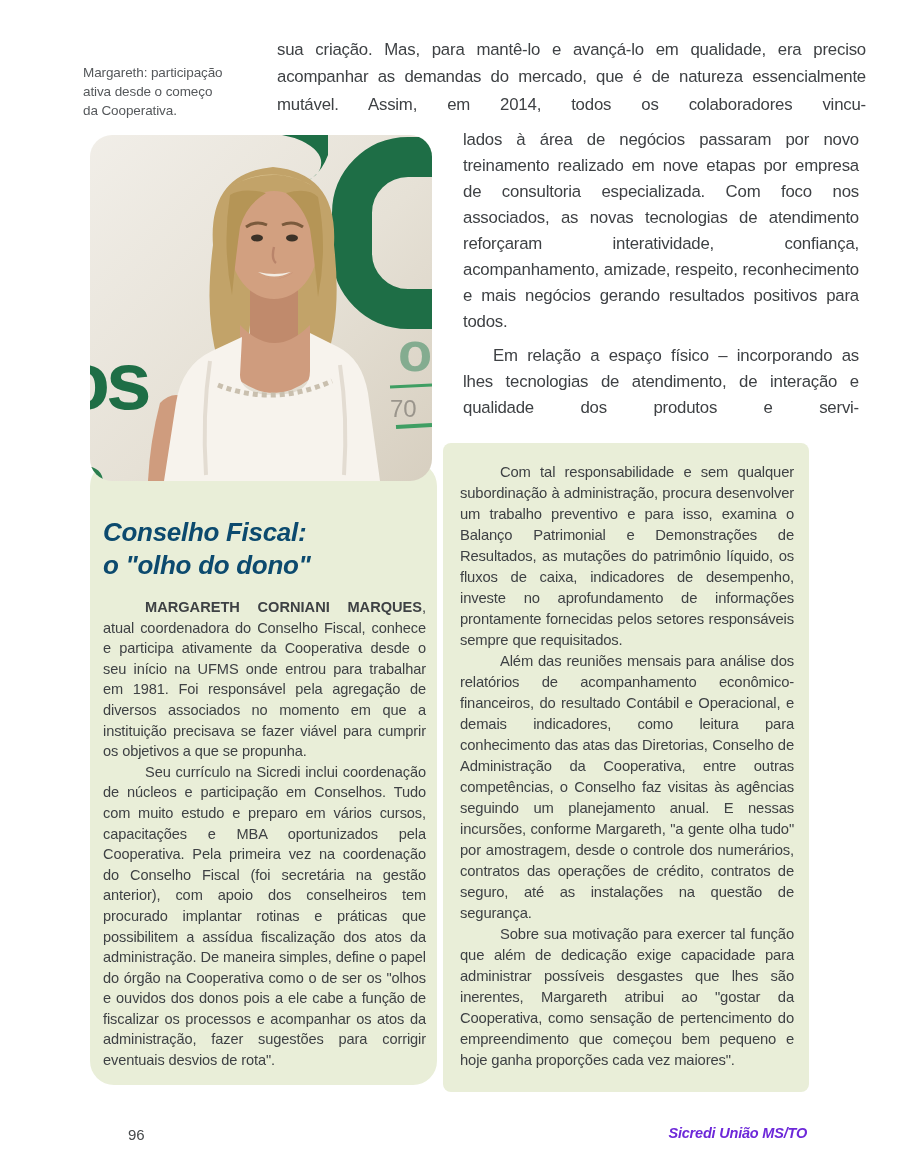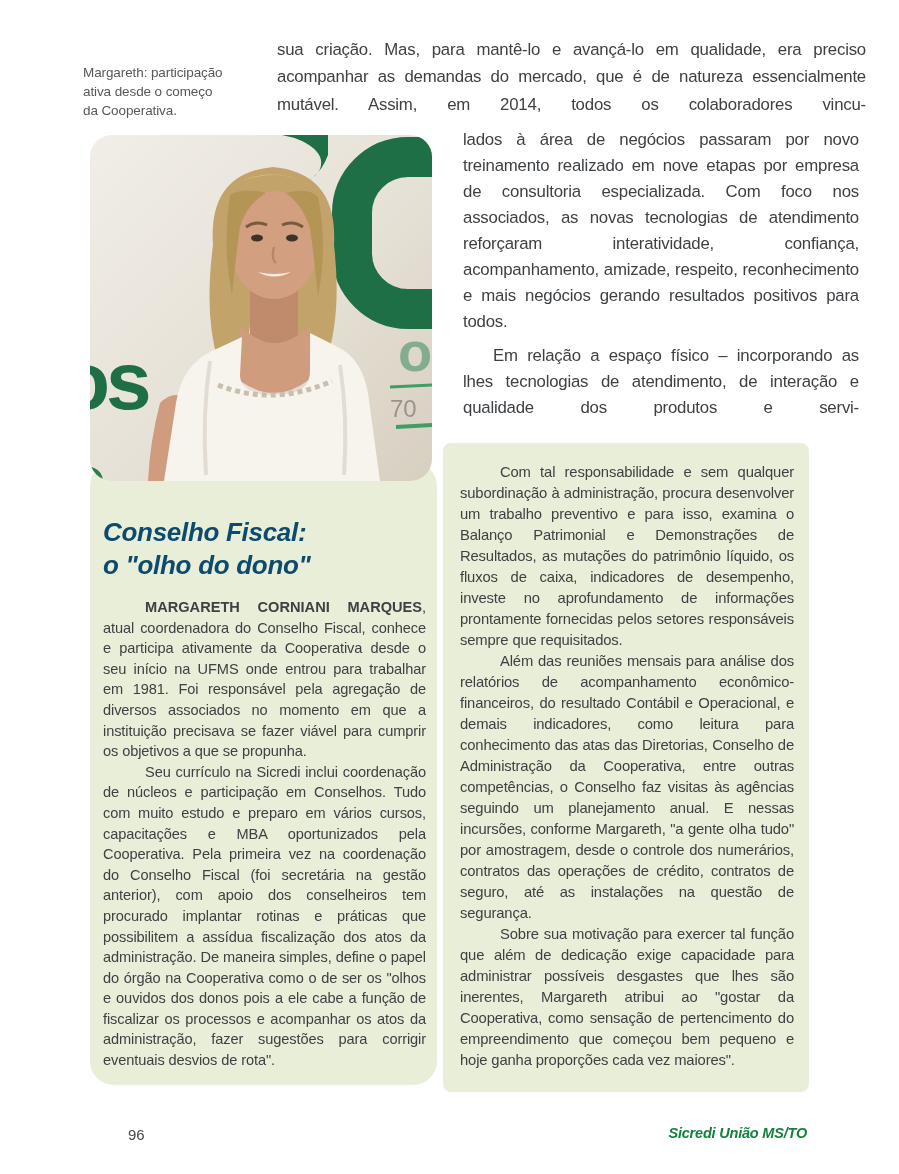--- a/index.html
+++ b/index.html
@@ -57,21 +57,21 @@
   .rightbox p{
     margin:0;font-size:14.8px;line-height:21px;letter-spacing:-0.15px;
     text-align:justify;text-indent:40px;color:#3e4144;
   }
   
   .pagenum{
     position:absolute;left:88px;top:1126px;font-size:15px;color:#46494b;margin-left:40px;
   }
   .footer-right{
     position:absolute;right:92px;top:1125px;font-size:14.5px;
-    font-style:italic;font-weight:bold;color:#15803d;letter-spacing:-0.2px;
+    font-style:italic;font-weight:bold;color:#6d28d9;letter-spacing:-0.2px;
   }
 </style>
 </head>
 <body>
 
 <div class="page">
 
   <div class="caption">Margareth: participação
 ativa desde o começo
 da Cooperativa.</div>

